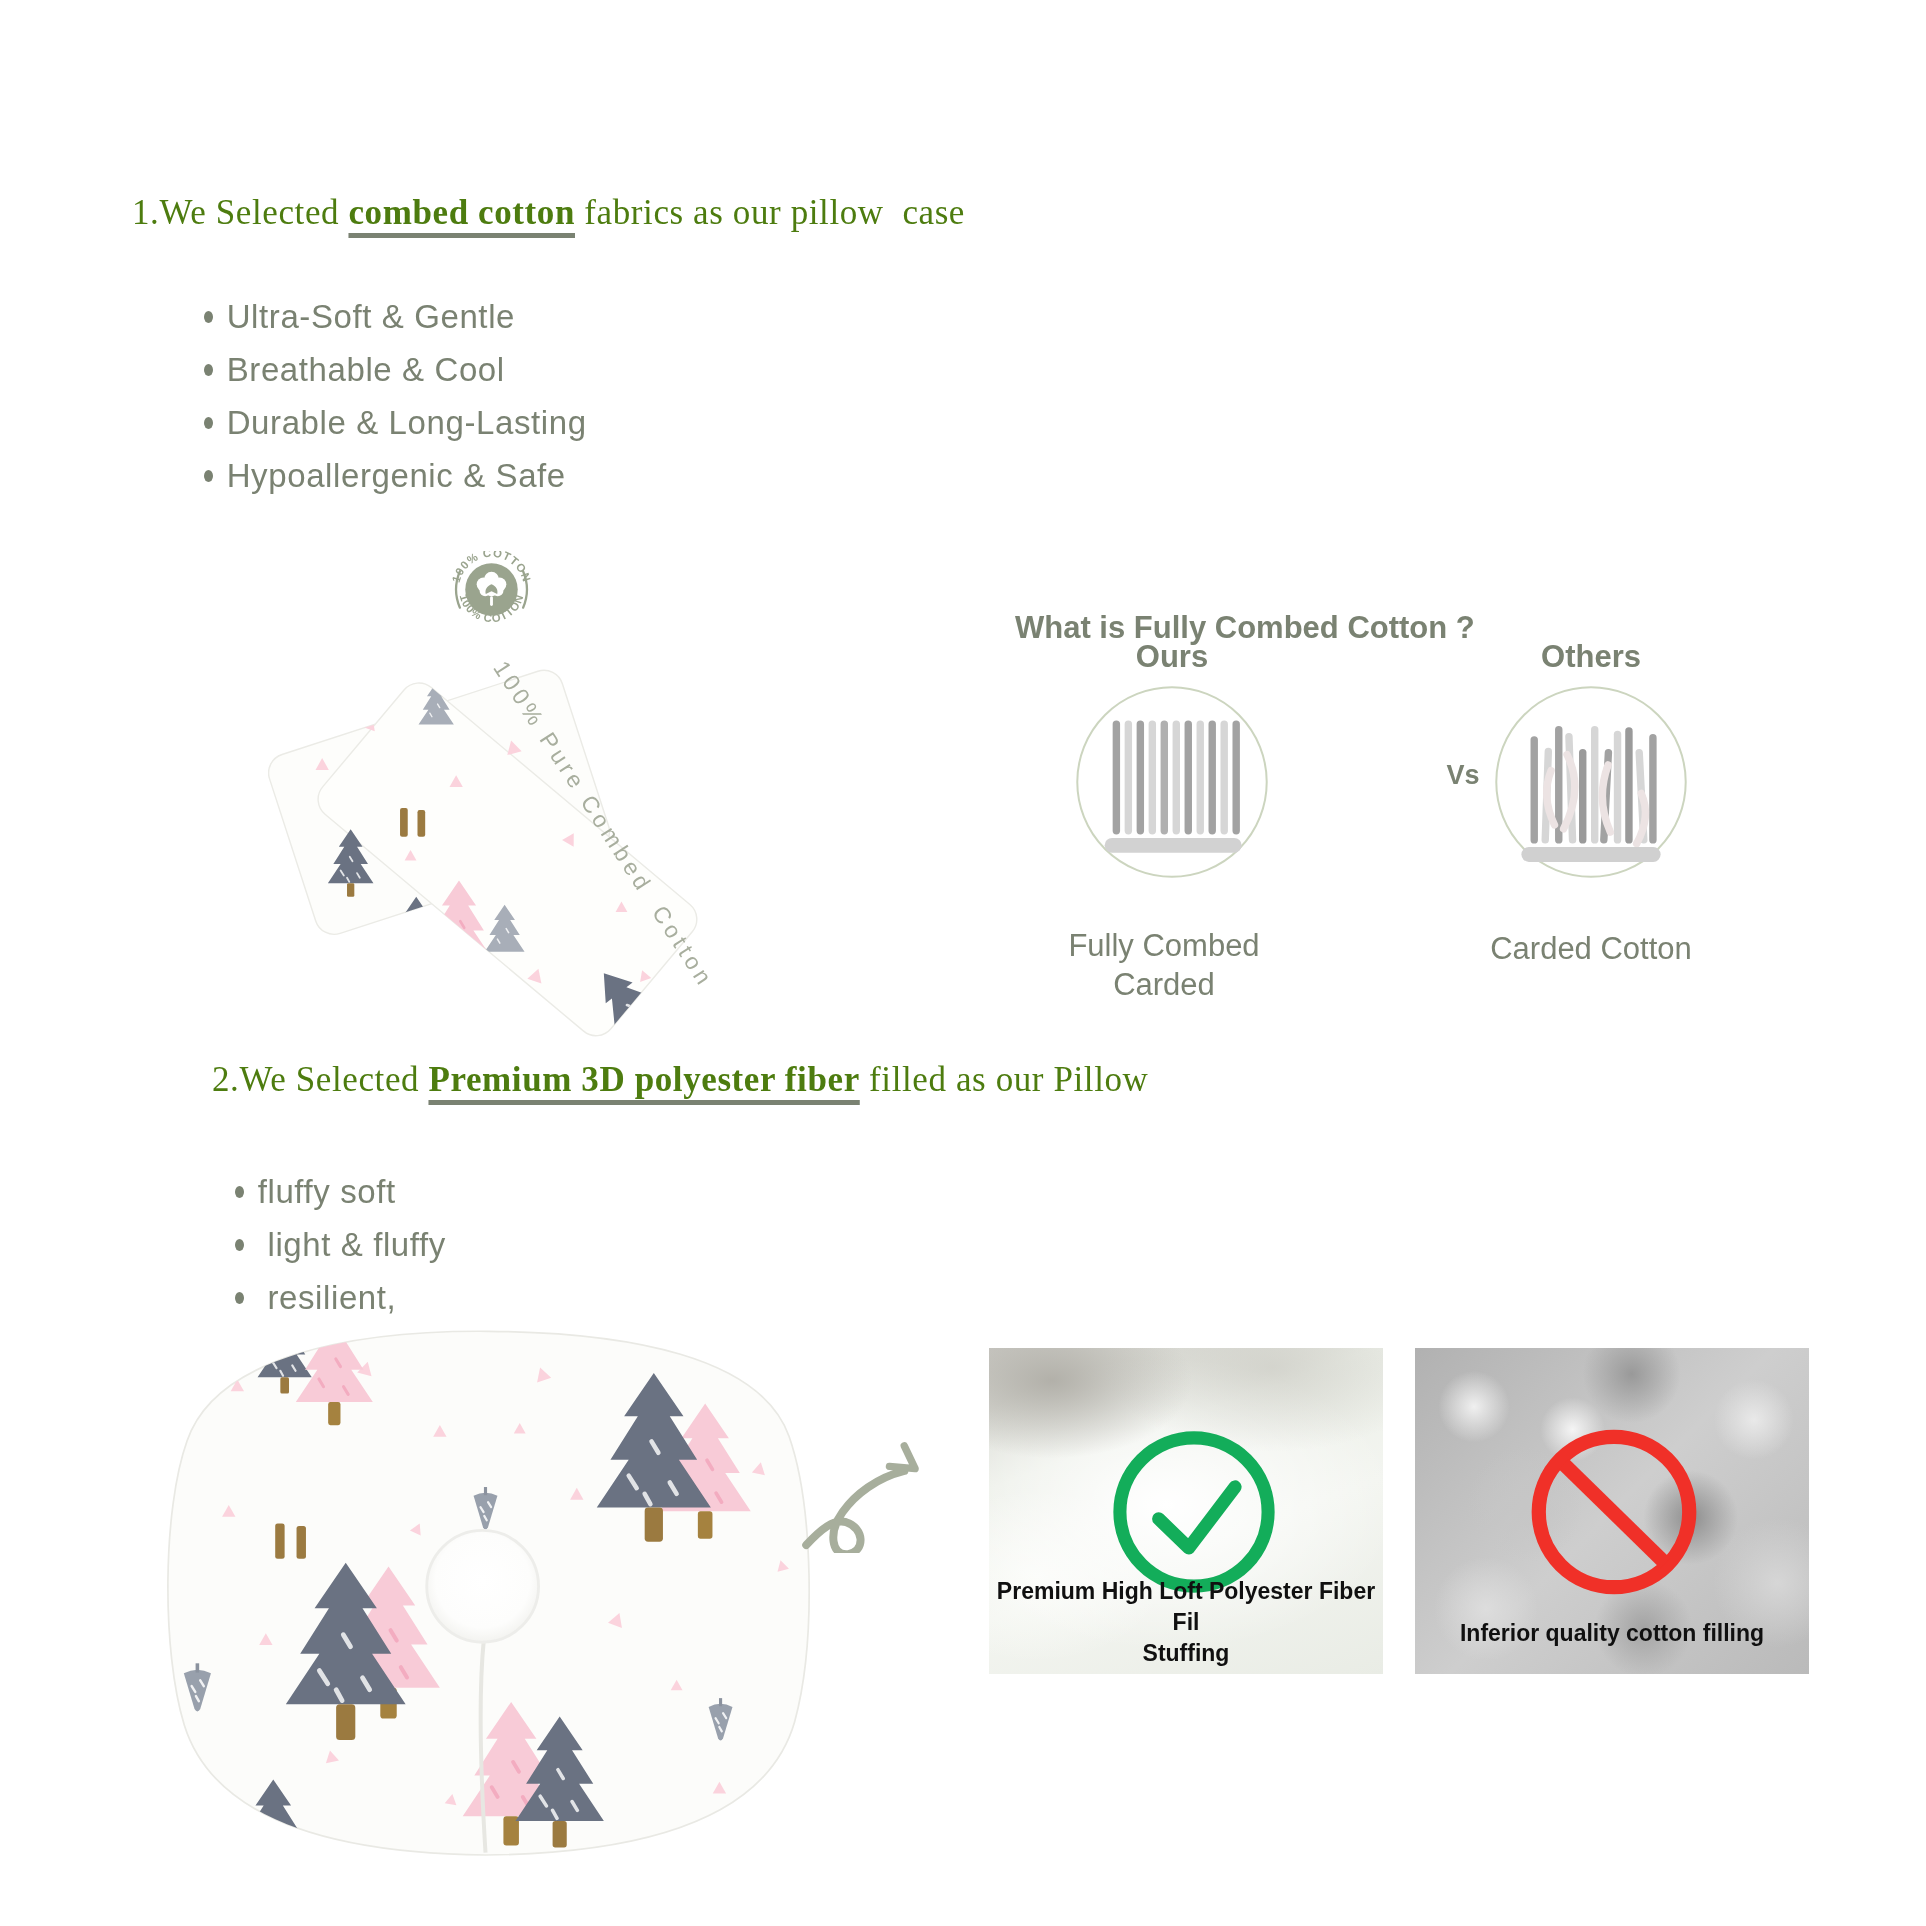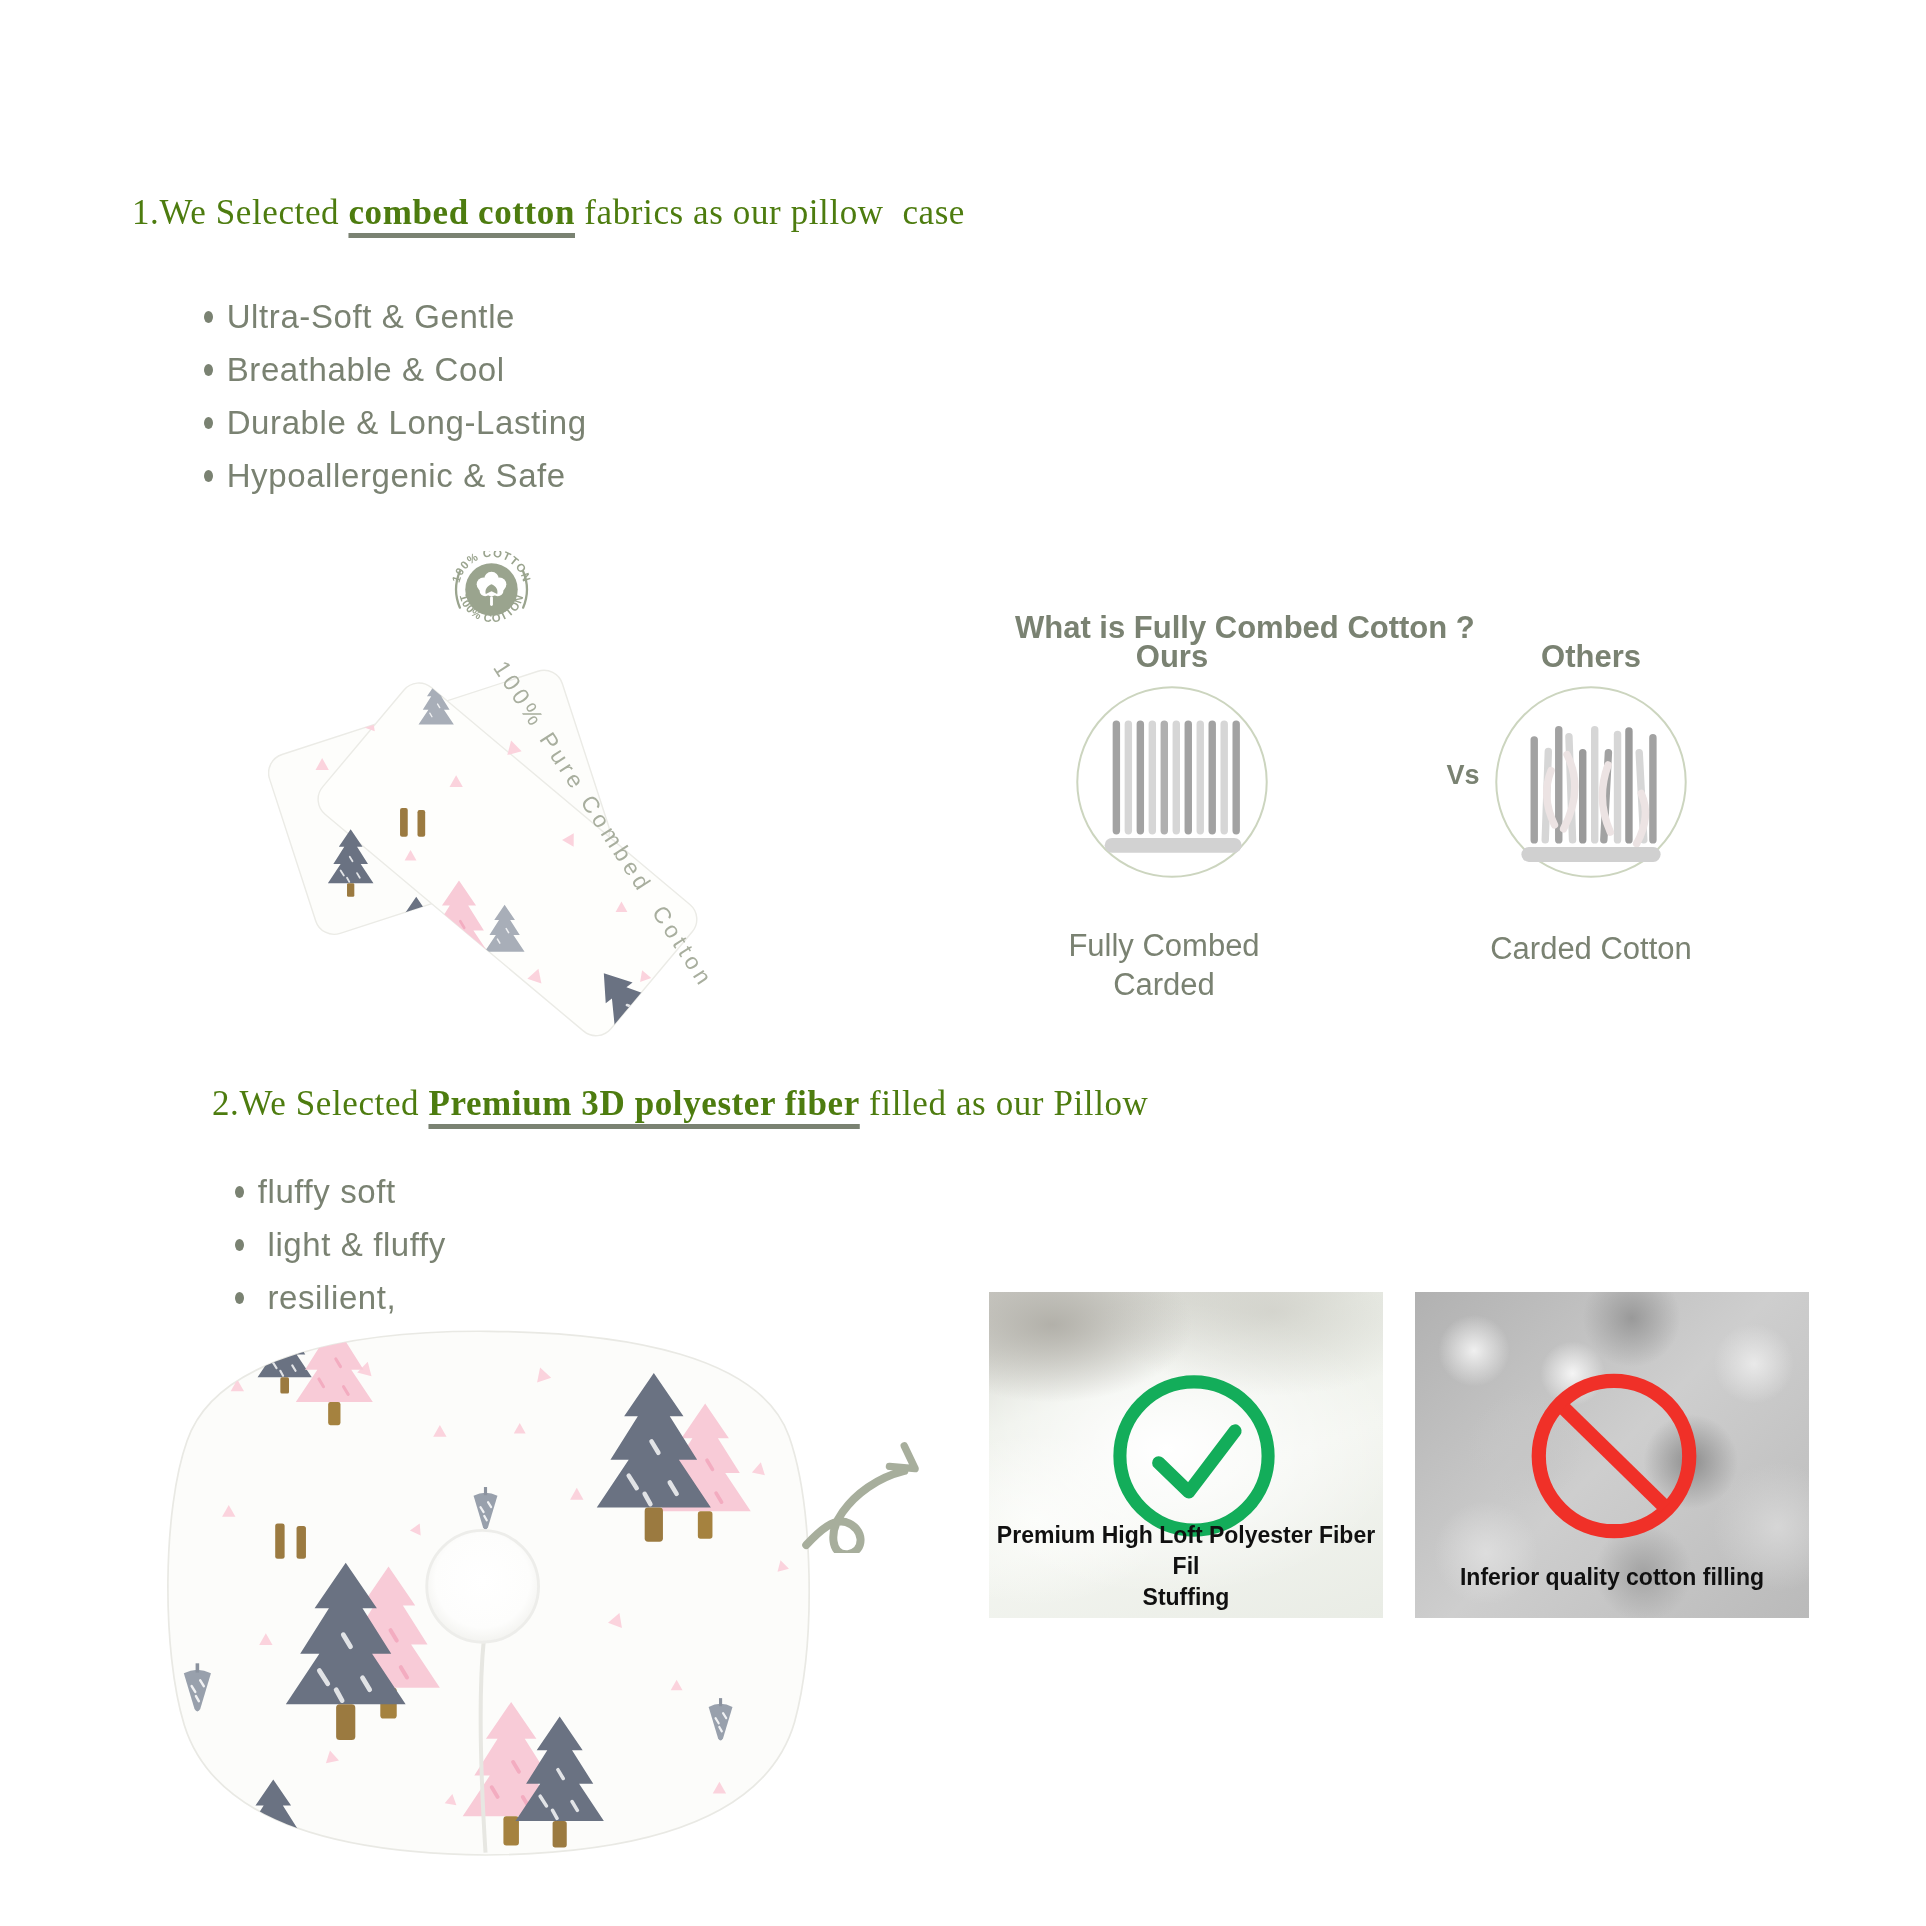--- a/index.html
+++ b/index.html
@@ -4,21 +4,21 @@
 <style>
   * { margin:0; padding:0; box-sizing:border-box; }
   html,body { background:#ffffff; }
   .canvas {
     position:relative; width:1926px; height:1926px; background:#ffffff;
     font-family:"Liberation Sans", sans-serif; color:#7a8272; overflow:hidden;
   }
   
   .title { position:absolute; white-space:pre; font-size:35px; font-weight:400; color:#4d7c0f; letter-spacing:0.6px;font-family:Liberation Serif, serif; }
   #title1 { left:132px; top:193px; }
-  #title2 { left:212px; top:1060px;margin-top:24px; }
+  #title2 { left:212px; top:1060px; }
   .title .hl {
     font-weight:700;
     text-decoration:underline;
     text-decoration-thickness:5.1px;
     text-underline-offset:9px;
     text-decoration-color:#7a8272;
   }
   ul.bullets { position:absolute; list-style:none;margin-top:32px; }
   #bullets1 { left:204px; top:258px; }
   #bullets2 { left:235px; top:1133px; }
@@ -46,21 +46,21 @@
   #vs-label { position:absolute; left:1463px; top:760px; transform:translateX(-50%); font-size:27px; font-weight:700; }
   .col-caption { position:absolute; top:926px; transform:translateX(-50%); font-size:31px; line-height:39px; text-align:center; white-space:nowrap; }
   #ours-caption { left:1164px; }
   #others-caption { left:1591px; top:929px; }
 
   
   #pillow-svg { position:absolute; left:143px; top:1321px; }
   #arrow-svg { position:absolute; left:798px; top:1439px; }
 
   
-  #filling-panel { position:absolute; left:989px; top:1292px; width:820px; height:326px; display:flex;gap:32px; }
+  #filling-panel { position:absolute; left:989px; top:1348px; width:820px; height:326px; display:flex;gap:32px; }
   .half { position:relative; width:410px; height:326px; overflow:hidden; }
   #good-half {
     background:
       radial-gradient(ellipse 194px 108px at 16% 10%, rgba(176,174,167,.95), rgba(176,174,167,0) 72%),
       radial-gradient(ellipse 240px 120px at 72% 6%, rgba(198,197,190,.6), rgba(198,197,190,0) 70%),
       radial-gradient(ellipse 297px 188px at 45% 48%, #ffffff, rgba(255,255,255,0) 78%),
       radial-gradient(ellipse 171px 114px at 12% 70%, #fbfcf9, rgba(251,252,249,0) 75%),
       linear-gradient(160deg, #cfcec9 0%, #ecefe8 30%, #f3f5f0 58%, #e9ece5 100%);
   }
   #bad-half {

